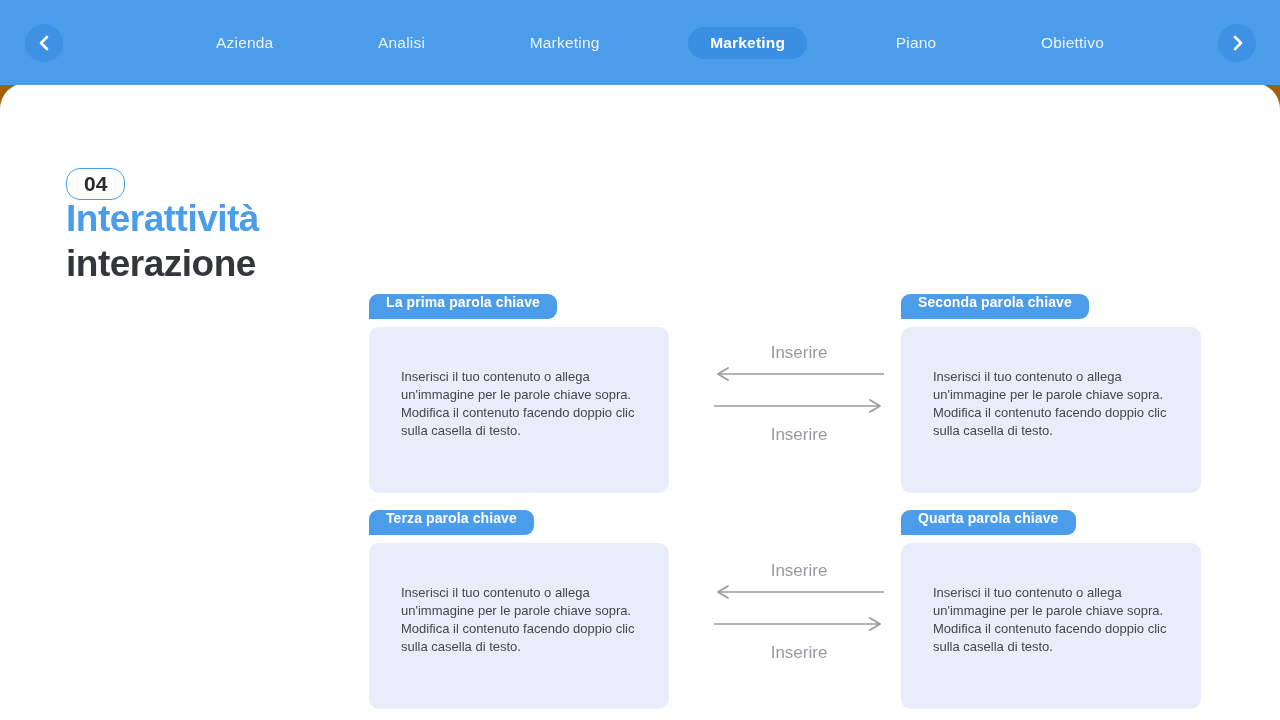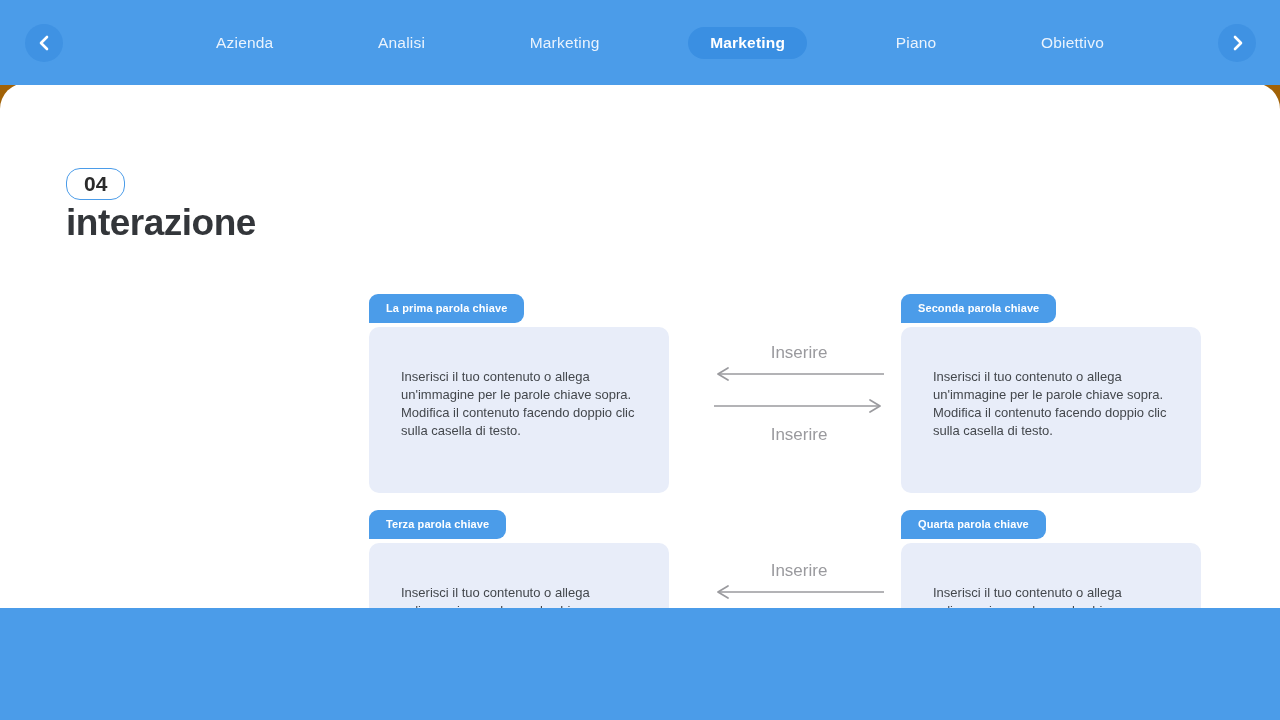--- a/index.html
+++ b/index.html
@@ -11,21 +11,21 @@
   }
 
   body {
     font-family: "Liberation Sans", sans-serif;
     background: #4b9ce9;
   }
 
   .slide {
     position: relative;
     width: 1280px;
-    height: 608px;
+    height: 720px;
     background: #a16207;
     overflow: hidden;
   }
 
   
   .topnav {
     position: absolute;
     top: 0; left: 0;
     width: 1280px;
     height: 85px;
@@ -151,24 +151,24 @@
     height: 166px;
     background: #e8edf9;
     border-radius: 10px;
   }
 
   .card-tag {
     position: absolute;
     top: 0; left: 0;
     background: #4b9ce9;
     color: #ffffff;
-    font-size: 11px;
+    font-size: 14px;
     font-weight: bold;
     letter-spacing: 0.1px;
-    padding: 8px 17px 9px;
+    padding: 0 17px 9px;
     border-radius: 9px 9px 9px 0;
     white-space: nowrap;
     z-index: 2;
   }
 
   .card-text {
     position: absolute;
     top: 74px;
     left: 32px;
     width: 240px;
@@ -236,20 +236,21 @@
           <polyline points="5,3 11,9 5,15" fill="none" stroke="#ffffff" stroke-width="2.6" stroke-linecap="round" stroke-linejoin="round"></polyline>
         </svg>
       </span>
     </div>
   </div>
 
   <div class="panel">
 
     <div class="heading">
       <div class="badge">04</div>
+      <div class="title-blue">Interattività</div>
       <div class="title-dark">interazione</div>
     </div>
 
     <div class="grid">
 
       <div class="card c0">
         <div class="card-body"></div>
         <div class="card-tag">La prima parola chiave</div>
         <div class="card-text">Inserisci il tuo contenuto o allega un'immagine per le parole chiave sopra. Modifica il contenuto facendo doppio clic sulla casella di testo.</div>
       </div>

